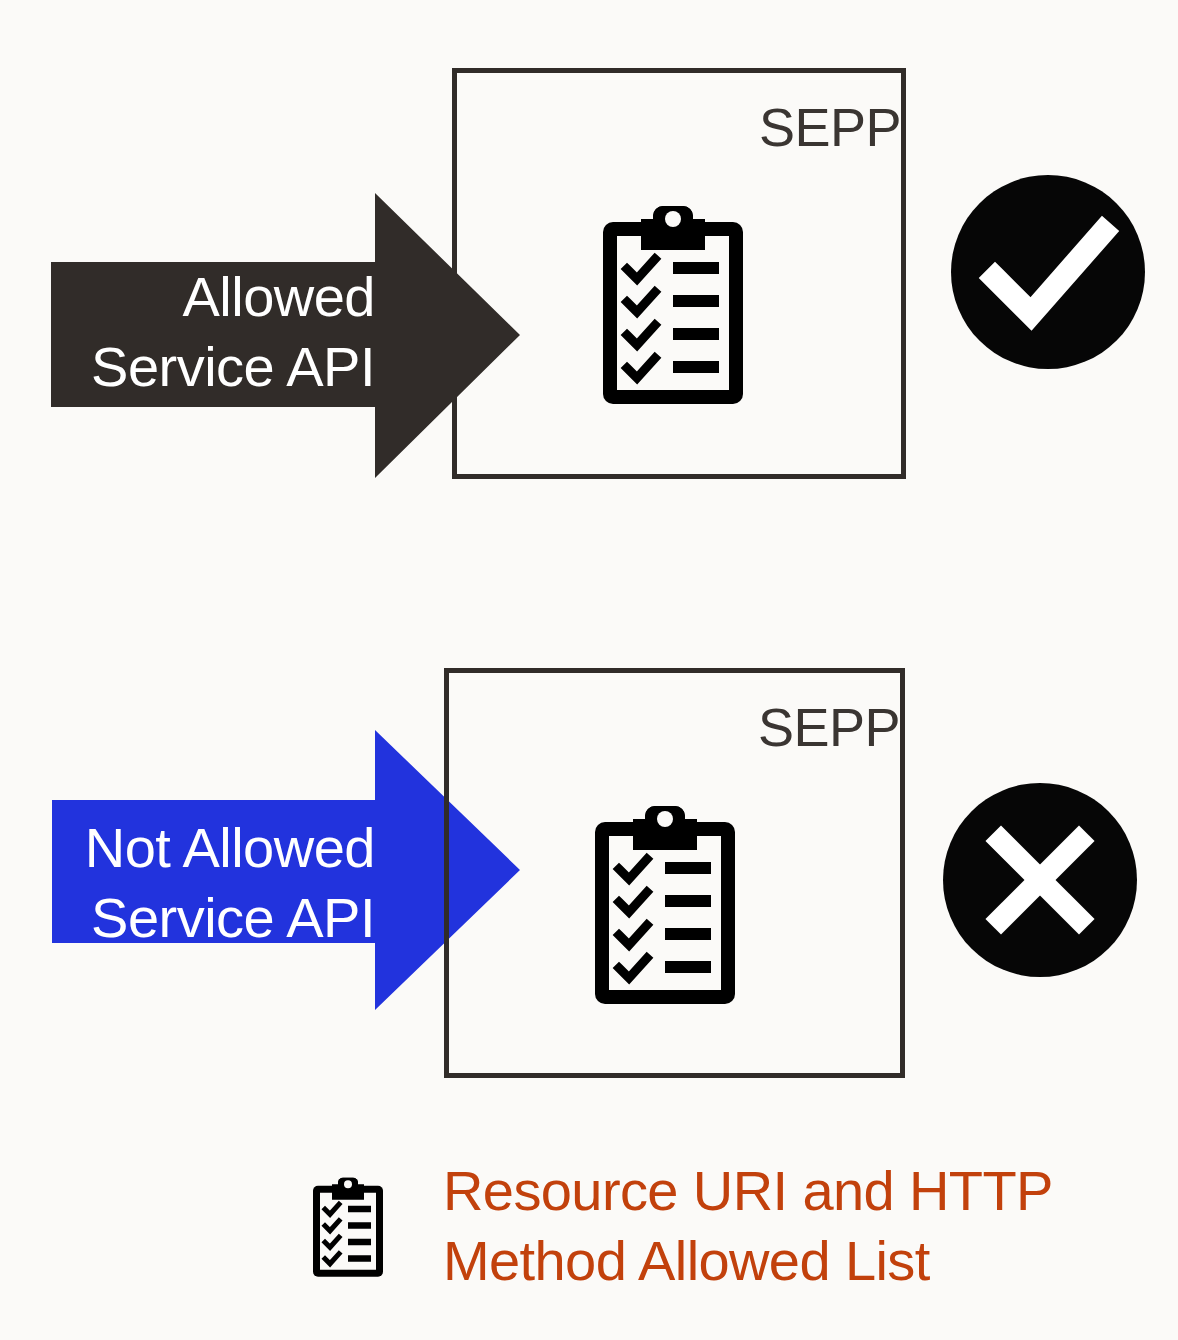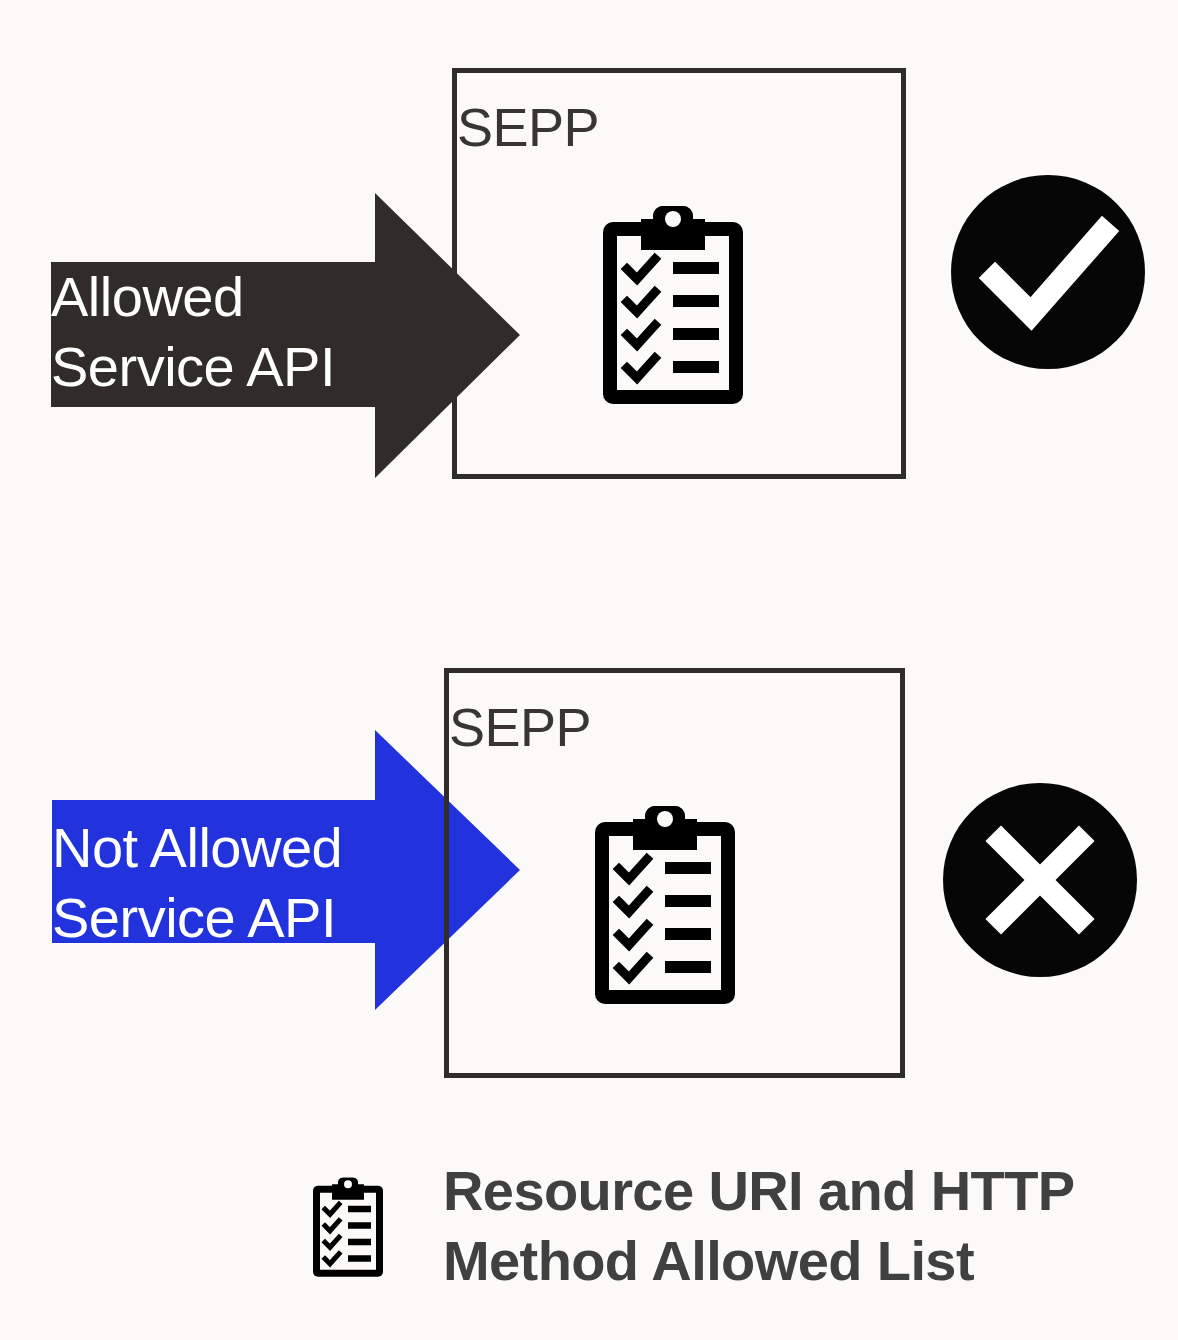--- a/index.html
+++ b/index.html
@@ -23,21 +23,21 @@
     border: 5px solid #312C29;
     background: transparent;
   }
   .sepp-box.row1 { left: 452px; top: 68px;  width: 454px; height: 411px; }
   .sepp-box.row2 { left: 444px; top: 668px; width: 461px; height: 410px; }
 
   .sepp-title {
     position: absolute;
     left: 0;
     right: 0;
-    text-align: left;
+    text-align: right;
     font-size: 54px;
     line-height: 1;
     color: #3A3532;
     letter-spacing: -0.5px;
     white-space: nowrap;
   }
   .sepp-box.row1 .sepp-title { top: 27px; }
   .sepp-box.row2 .sepp-title { top: 27px; }
 
   
@@ -55,21 +55,21 @@
     width: 1178px;
     height: 1340px;
     pointer-events: none;
   }
 
   .arrow-label {
     position: absolute;
     color: #FFFFFF;
     font-size: 56px;
     line-height: 70px;
-    text-align: left;
+    text-align: right;
     white-space: pre-line;
     letter-spacing: -0.5px;
   }
   .arrow-label.dark  { left: 51px; top: 262px; width: 324px; }
   .arrow-label.blue  { left: 52px; top: 800px; width: 323px; margin-top: 13px; }
 
   
   .status-circle {
     position: absolute;
     border-radius: 50%;
@@ -87,24 +87,23 @@
     width: 820px;
     height: 160px;
   }
   .legend-text {
     position: absolute;
     left: 143px;
     top: 6px;
     width: 660px;
     font-size: 56px;
     line-height: 70px;
-    color: #404040;
+    color: #c2410c;
     white-space: pre-line;
     letter-spacing: -0.6px;
-    font-weight: bold;
   }
 </style>
 </head>
 <body>
 
 <div id="canvas">
 
   <svg class="arrow" viewBox="0 0 1178 1340" aria-hidden="true">
     <polygon points="51,262 375,262 375,193 520,335 375,478 375,407 51,407" fill="#312C29"></polygon>
   </svg>

